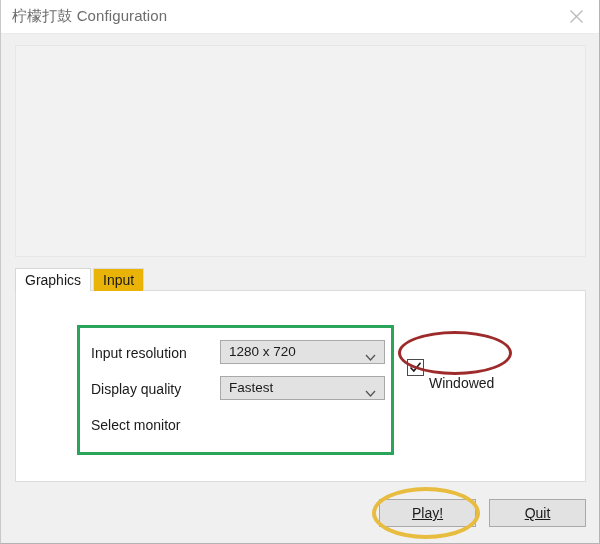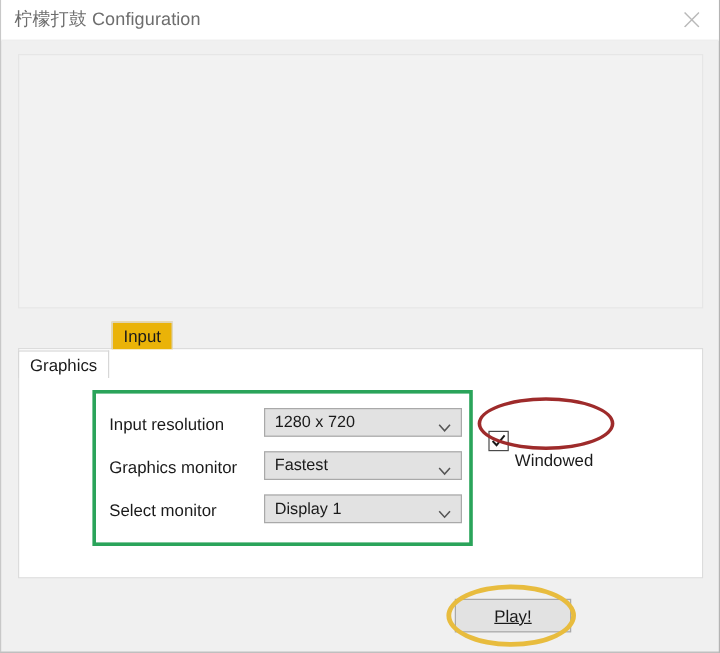--- a/index.html
+++ b/index.html
@@ -93,21 +93,20 @@
     padding: 0 9px;
     border: 1px solid #dcdcdc;
     border-bottom: none;
     cursor: pointer;
   }
   .tab.active {
     left: 0;
     background: #ffffff;
     border-color: #d7d7d7;
     z-index: 3;
-    margin-top: 24px;
   }
   .tab.inactive {
     left: 78px;
     background: #eab308;
     border-color: #dcdcdc;
     z-index: 2;
   }
 
   
   .content {
@@ -295,57 +294,52 @@
         <span class="dd-value">1280 x 720</span>
         <span class="dd-arrow">
           <svg width="11" height="8" viewBox="0 0 11 8">
             <polyline points="1,1 5.5,6 10,1" fill="none" stroke="#555555" stroke-width="1.3"></polyline>
           </svg>
         </span>
       </div>
     </div>
 
     <div class="row">
-      <div class="row-label">Graphics monitor</div>
+      <div class="row-label">Display quality</div>
       <div class="dropdown">
         <span class="dd-value">Fastest</span>
         <span class="dd-arrow">
           <svg width="11" height="8" viewBox="0 0 11 8">
             <polyline points="1,1 5.5,6 10,1" fill="none" stroke="#555555" stroke-width="1.3"></polyline>
           </svg>
         </span>
       </div>
     </div>
 
     <div class="row">
       <div class="row-label">Select monitor</div>
-      <div class="dropdown">
-        <span class="dd-value">Display 1</span>
-        <span class="dd-arrow">
-          <svg width="11" height="8" viewBox="0 0 11 8">
-            <polyline points="1,1 5.5,6 10,1" fill="none" stroke="#555555" stroke-width="1.3"></polyline>
-          </svg>
-        </span>
-      </div>
     </div>
 
   </div>
 
   <div class="windowed">
     <span class="checkbox">
       <span>
         <svg width="13" height="13" viewBox="0 0 13 13">
           <polyline points="1.5,6.5 4.8,10 11.5,1.8" fill="none" stroke="#1a1a1a" stroke-width="1.6"></polyline>
         </svg>
       </span>
     </span>
     <span class="windowed-label">Windowed</span>
   </div>
 
   <div class="btn btn-play">
     <span>Play!</span>
   </div>
+  <div class="btn btn-quit">
+    <span>Quit</span>
+  </div>
 
   <div class="annot annot-green"></div>
   <div class="annot annot-ellipse annot-red"></div>
   <div class="annot annot-ellipse annot-yellow"></div>
 
 </div>
 
 </body></html>

